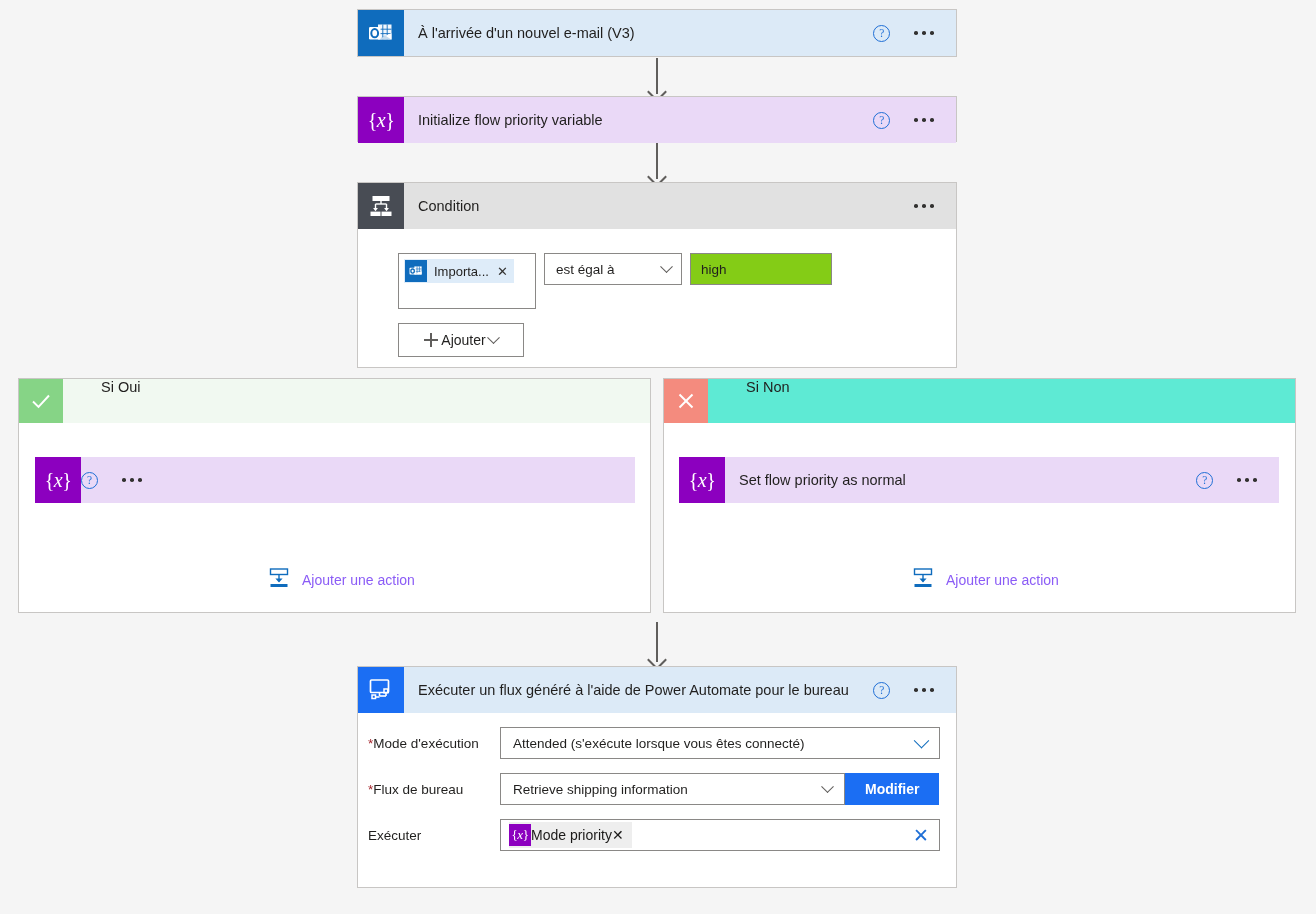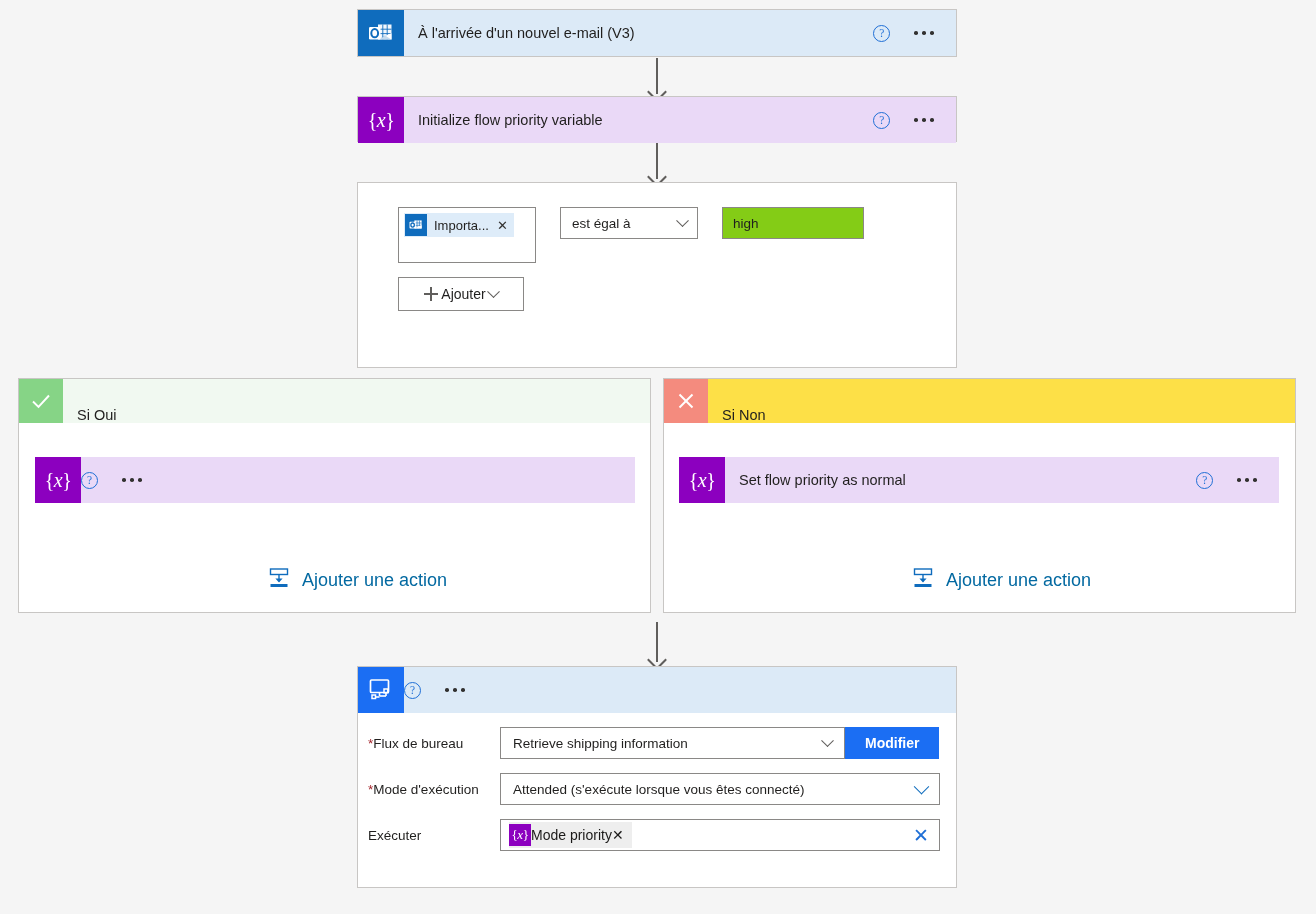--- a/index.html
+++ b/index.html
@@ -95,21 +95,21 @@
   }
   .arrow .head {
     position: absolute; left: 3px; width: 14px; height: 14px;
     border-left: 2px solid #605e5c;
     border-bottom: 2px solid #605e5c;
     transform: rotate(-45deg);
   }
 
   
   .cond-body { padding: 24px 0 26px 40px; }
-  .cond-row { display: flex; align-items: flex-start; gap: 24px; }
+  .cond-row { display: flex; align-items: flex-start; gap: 8px; }
 
   .token-box {
     width: 138px; height: 56px;
     border: 1px solid #8a8886;
     background: #ffffff;
     padding: 5px 5px;
   }
   .token {
     display: inline-flex; align-items: center;
     background: #deecf9; height: 24px; padding-right: 6px; cursor: pointer;
@@ -162,41 +162,41 @@
   }
   .plus::before { left: 6px; top: 0; width: 1.6px; height: 14px; }
   .plus::after  { top: 6px; left: 0; height: 1.6px; width: 14px; }
 
   
   .branch {
     position: absolute;
     background: #ffffff;
     border: 1px solid #c8c6c4;
   }
-  .branch-head { display: flex; align-items: flex-end; height: 44px; }
+  .branch-head { display: flex; align-items: flex-start; height: 44px; gap: 24px; }
   .branch-head.yes { background: #f1f9f1; }
-  .branch-head.no  { background: #fde047; }
+  .branch-head.no  { background: #5eead4; }
   .branch-ico {
     width: 44px; height: 44px; flex: 0 0 44px;
     display: flex; align-items: center; justify-content: center;
   }
   .branch-ico.yes { background: #86d486; }
   .branch-ico.no  { background: #f48b7e; }
   .branch-label { padding-left: 14px; font-size: 14.5px; color: #201f1e; }
 
   .action-card {
     position: absolute;
     background: #ead9f7;
     display: flex; align-items: center; height: 46px;
   }
 
   .add-action {
     position: absolute;
     display: flex; align-items: center; gap: 12px;
-    color: #0369a1; font-size: 18px; cursor: pointer;
+    color: #8b5cf6; font-size: 14px; cursor: pointer;
   }
 
   
   .pad-body { padding: 14px 0 0 0; }
   .field-row { display: flex; align-items: center; margin-bottom: 14px; padding-left: 10px; }
   .field-label {
     width: 132px; flex: 0 0 132px;
     font-size: 13.5px; color: #201f1e; padding-left: 0px;
   }
   .req { color: #a4262c; }
@@ -284,20 +284,43 @@
     </div>
   </div>
 </div>
 
 <div class="arrow" style="left:647px; top:143px; height:44px;">
   <div class="stem" style="height:36px;"></div>
   <div class="head" style="top:27px;"></div>
 </div>
 
 <div class="card" style="left:357px; top:182px; width:600px; height:186px;">
+  <div class="card-head head-grey">
+    <div class="card-icon ico-cond">
+      <svg width="28" height="28" viewBox="0 0 28 28">
+        <rect x="5.5" y="4" width="17" height="5" fill="#ffffff"></rect>
+        <line x1="14" y1="9" x2="14" y2="12" stroke="#ffffff" stroke-width="1.4"></line>
+        <line x1="8.5" y1="12" x2="19.5" y2="12" stroke="#ffffff" stroke-width="1.4"></line>
+        <line x1="8.5" y1="12" x2="8.5" y2="17" stroke="#ffffff" stroke-width="1.4"></line>
+        <line x1="19.5" y1="12" x2="19.5" y2="17" stroke="#ffffff" stroke-width="1.4"></line>
+        <path d="M6.1 16 L8.5 19.2 L10.9 16 Z" fill="#ffffff"></path>
+        <path d="M17.1 16 L19.5 19.2 L21.9 16 Z" fill="#ffffff"></path>
+        <rect x="3.5" y="19.6" width="10" height="4.4" fill="#ffffff"></rect>
+        <rect x="14.5" y="19.6" width="10" height="4.4" fill="#ffffff"></rect>
+      </svg>
+    </div>
+    <div class="card-title">Condition</div>
+    <div class="head-actions">
+      <div class="ellipsis">
+          <i></i>
+          <i></i>
+          <i></i>
+        </div>
+    </div>
+  </div>
 
   <div class="cond-body">
     <div class="cond-row">
 
       <div class="token-box">
         <div class="token">
           <span class="tok-ico" style="background:#0f6cbd;">
             <svg width="14" height="14" viewBox="0 0 26 26">
               <rect x="10" y="4.5" width="13.5" height="15" fill="#ffffff"></rect>
               <line x1="10" y1="9.2" x2="23.5" y2="9.2" stroke="#0f6cbd" stroke-width="1.2"></line>
@@ -419,51 +442,52 @@
       <svg width="28" height="28" viewBox="0 0 28 28">
         <rect x="3.5" y="4" width="18" height="12.5" rx="1" fill="none" stroke="#ffffff" stroke-width="1.7"></rect>
         <line x1="12.5" y1="16.5" x2="12.5" y2="20" stroke="#ffffff" stroke-width="1.6"></line>
         <line x1="8" y1="21" x2="12.5" y2="21" stroke="#ffffff" stroke-width="1.6"></line>
         <line x1="12.5" y1="20" x2="19" y2="20" stroke="#ffffff" stroke-width="1.6"></line>
         <line x1="19" y1="20" x2="19" y2="16" stroke="#ffffff" stroke-width="1.6"></line>
         <rect x="5" y="19" width="3.5" height="3.5" fill="none" stroke="#ffffff" stroke-width="1.5"></rect>
         <rect x="17" y="13" width="3.8" height="3.8" fill="none" stroke="#ffffff" stroke-width="1.5"></rect>
       </svg>
     </div>
+    <div class="card-title">Exécuter un flux généré à l'aide de Power Automate pour le bureau</div>
     <div class="head-actions">
       <div class="help-icon">?</div>
       <div class="ellipsis">
           <i></i>
           <i></i>
           <i></i>
         </div>
     </div>
   </div>
 
   <div class="pad-body">
 
     <div class="field-row">
       <div class="field-label">
+        <span class="req">*</span><span>Mode d'exécution</span>
+      </div>
+      <div class="pad-select" style="width:440px;">
+        <span>Attended (s'exécute lorsque vous êtes connecté)</span>
+        <span class="chev chev-blue"></span>
+      </div>
+    </div>
+
+    <div class="field-row">
+      <div class="field-label">
         <span class="req">*</span><span>Flux de bureau</span>
       </div>
       <div class="pad-select" style="width:345px;">
         <span>Retrieve shipping information</span>
         <span class="chev"></span>
       </div>
       <div class="modifier-btn">Modifier</div>
-    </div>
-
-    <div class="field-row">
-      <div class="field-label">
-        <span class="req">*</span><span>Mode d'exécution</span>
-      </div>
-      <div class="pad-select" style="width:440px;">
-        <span>Attended (s'exécute lorsque vous êtes connecté)</span>
-        <span class="chev chev-blue"></span>
-      </div>
     </div>
 
     <div class="field-row">
       <div class="field-label">
         <span class="req"></span><span>Exécuter</span>
       </div>
       <div class="prio-field" style="width:440px;">
         <div class="prio-token">
           <span class="tok-ico">
             <span class="varx" style="font-size:13px;"><b>{</b><i>x</i><b>}</b></span>

